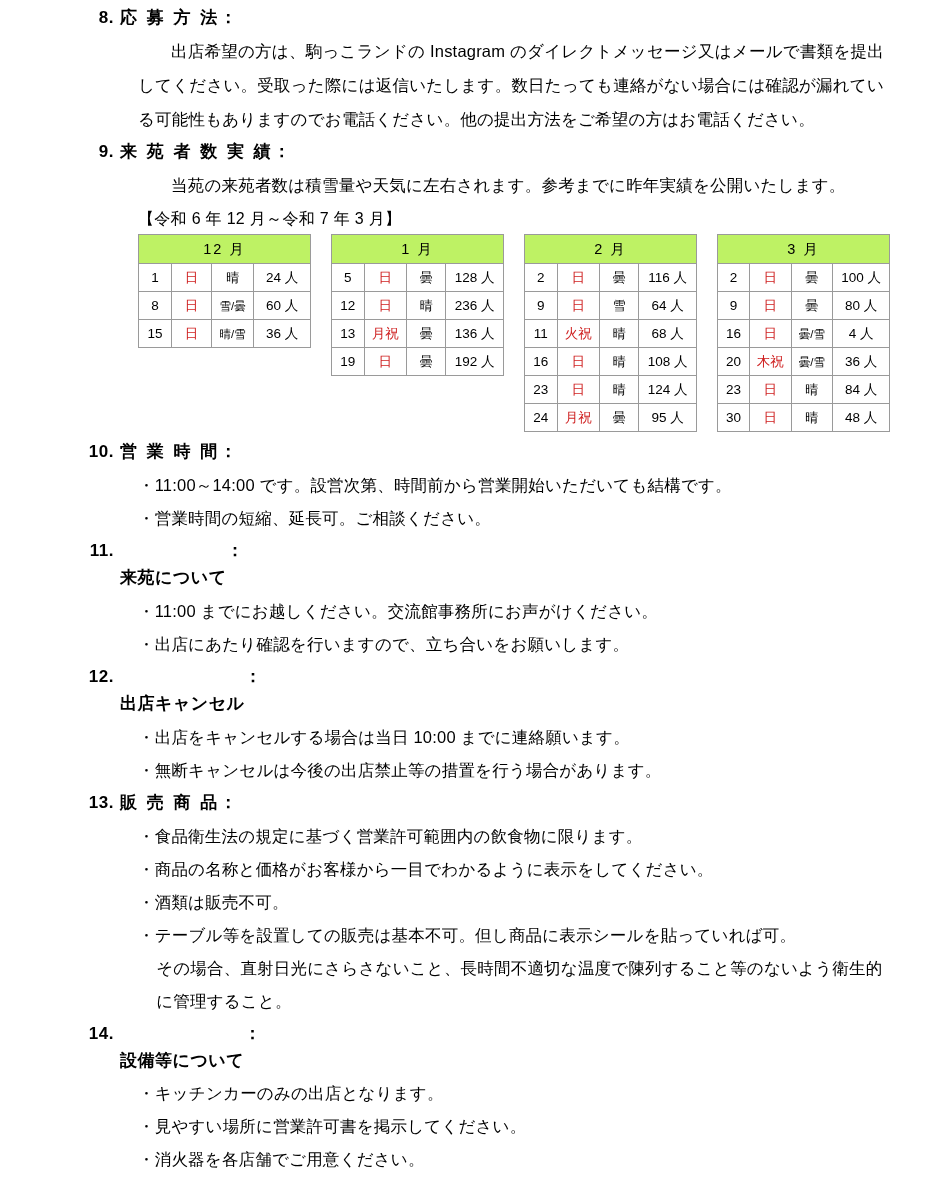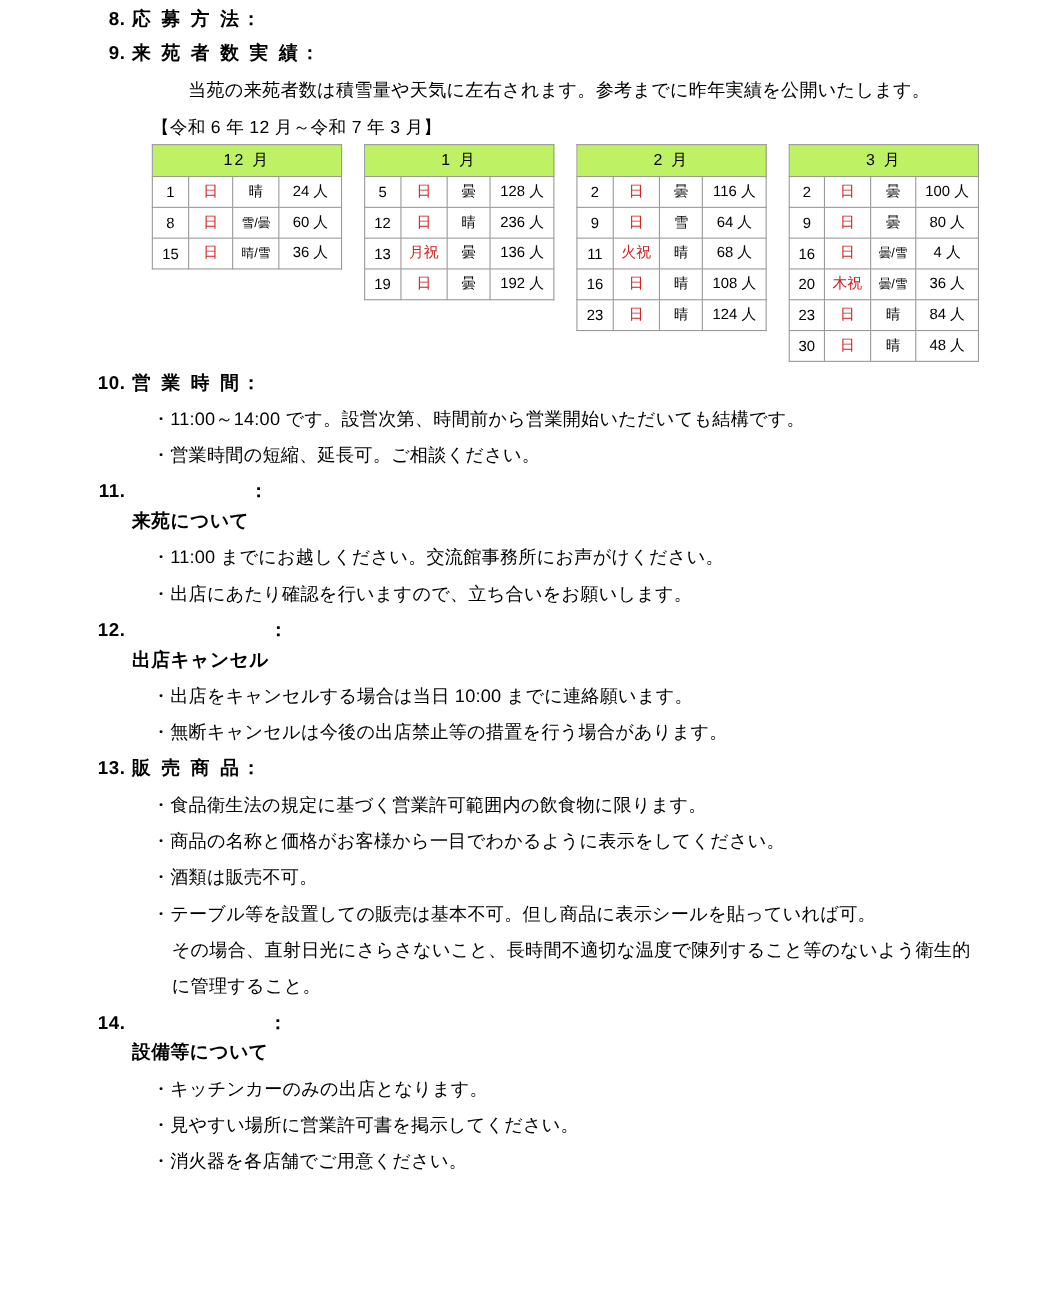--- a/index.html
+++ b/index.html
@@ -124,20 +124,21 @@
 <body>
 
 <div class="page">
   <div id="doc-body">
       <div class="section">
         <div class="sec-head">
           <span class="sec-num">8.</span>
           <span class="sec-title">応 募 方 法</span>
           <span class="sec-colon">：</span>
         </div>
+        <div class="para indent">出店希望の方は、駒っこランドの Instagram のダイレクトメッセージ又はメールで書類を提出してください。受取った際には返信いたします。数日たっても連絡がない場合には確認が漏れている可能性もありますのでお電話ください。他の提出方法をご希望の方はお電話ください。</div>
       </div>
       <div class="section">
         <div class="sec-head">
           <span class="sec-num">9.</span>
           <span class="sec-title">来 苑 者 数 実 績</span>
           <span class="sec-colon">：</span>
         </div>
         <div class="para indent">当苑の来苑者数は積雪量や天気に左右されます。参考までに昨年実績を公開いたします。</div>
         <div class="bracket-line">【令和 6 年 12 月～令和 7 年 3 月】</div>
         <div class="tables-row">
@@ -230,20 +231,26 @@
                 <td class="c-day">16</td>
                 <td class="c-dow">日</td>
                 <td class="c-wx">晴</td>
                 <td class="c-cnt">108 人</td>
               </tr>
               <tr>
                 <td class="c-day">23</td>
                 <td class="c-dow">日</td>
                 <td class="c-wx">晴</td>
                 <td class="c-cnt">124 人</td>
+              </tr>
+              <tr>
+                <td class="c-day">24</td>
+                <td class="c-dow">月祝</td>
+                <td class="c-wx">曇</td>
+                <td class="c-cnt">95 人</td>
               </tr>
             </tbody>
           </table>
           <table class="month">
             <thead>
               <tr>
                 <th colspan="4">3 月</th>
               </tr>
             </thead>
             <tbody>

